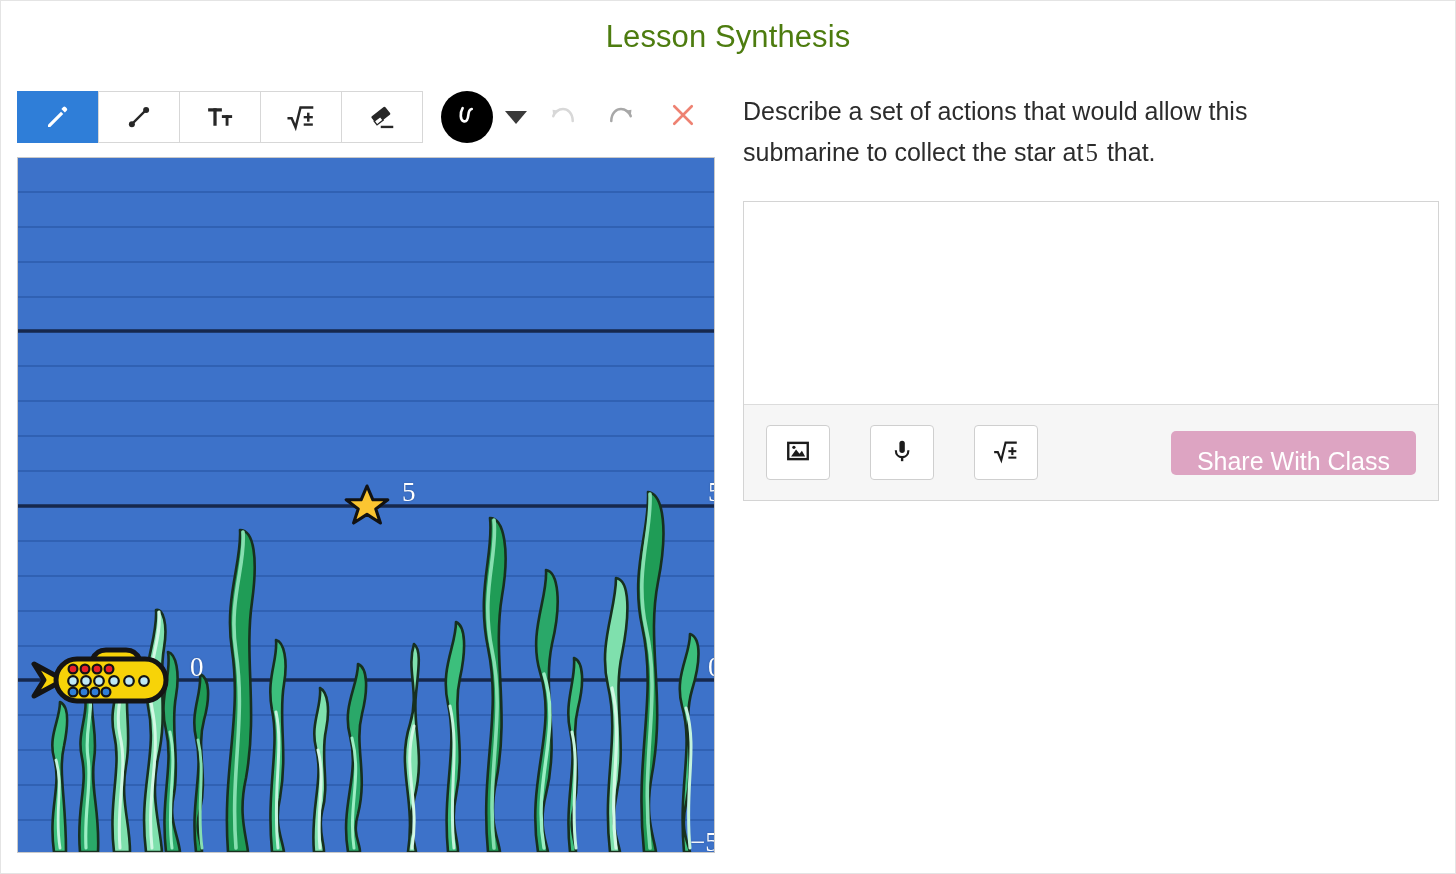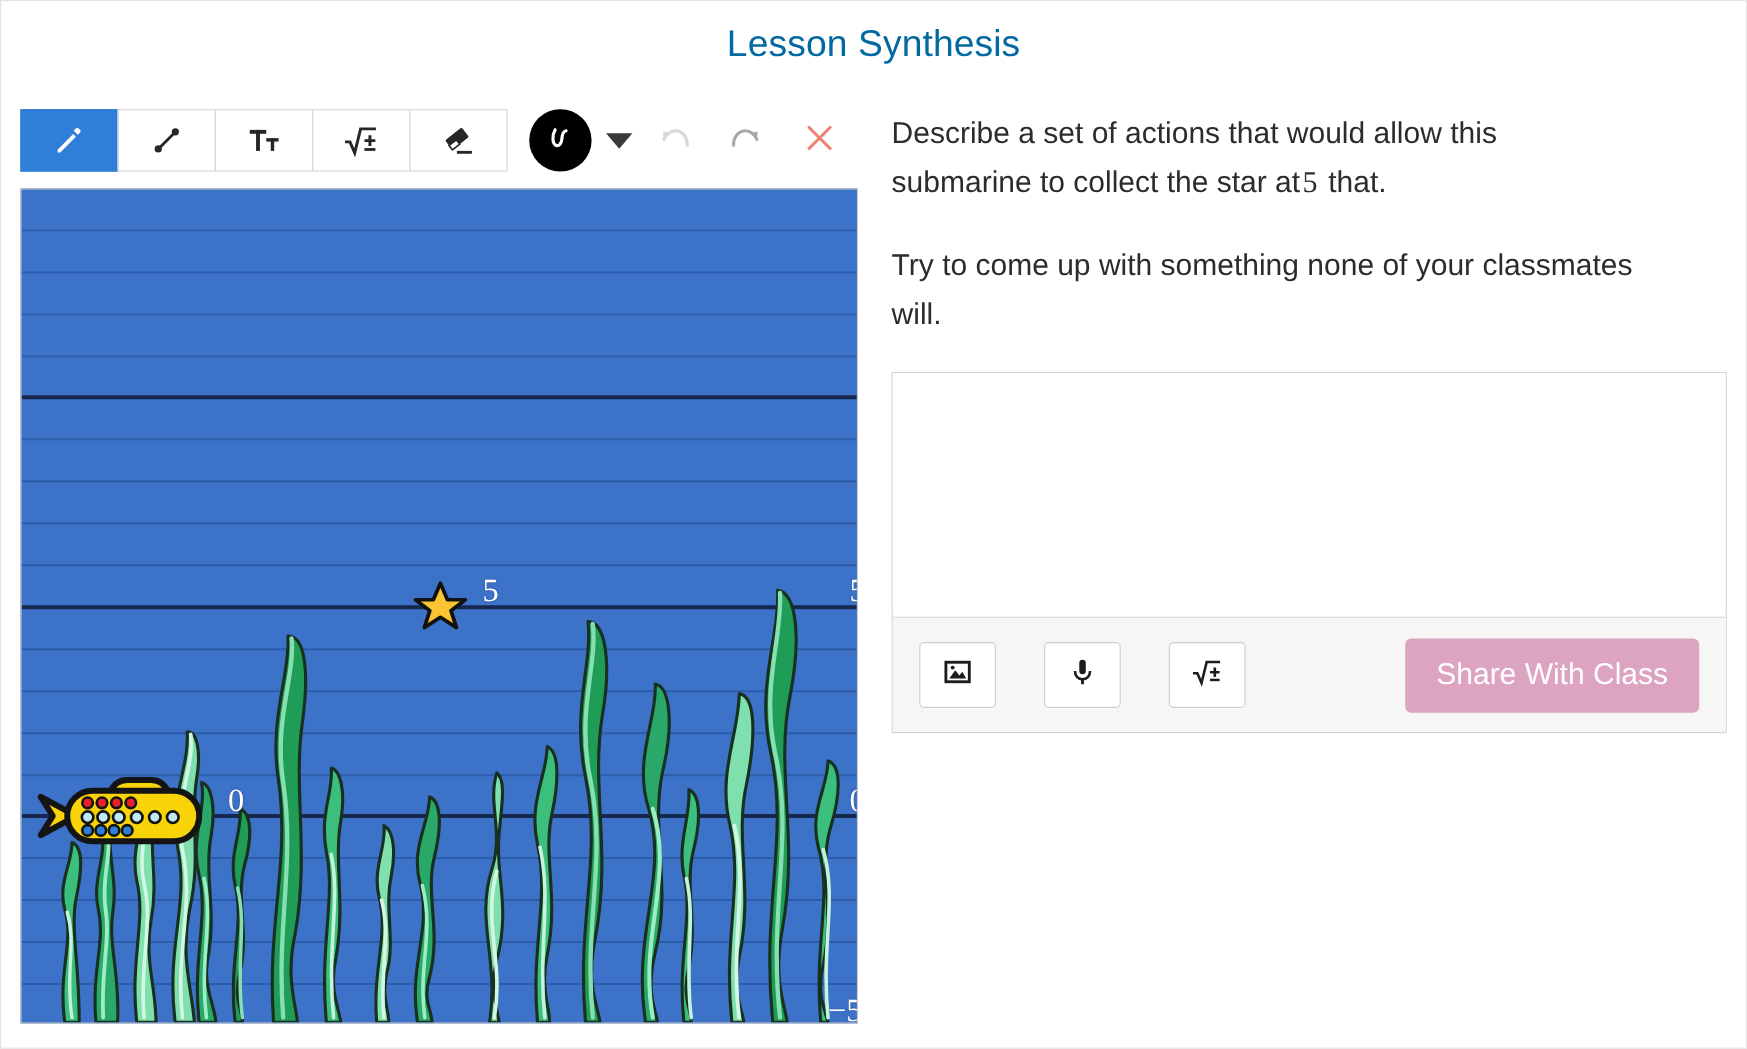--- a/index.html
+++ b/index.html
@@ -16,21 +16,21 @@
     box-sizing: border-box;
   }
 
   
   #page-title {
     position: absolute;
     top: 18px; left: 0; right: 0;
     text-align: center;
     font-size: 31px;
     font-weight: 400;
-    color: #0369a1;
+    color: #4d7c0f;
     letter-spacing: 0.1px;
   }
 
   
   #left-panel {
     position: absolute;
     left: 16px; top: 90px;
     width: 700px;
   }
 
@@ -162,21 +162,21 @@
     display: flex; align-items: center; justify-content: center;
     cursor: pointer;
     box-sizing: border-box;
   }
   #share-btn {
     margin-left: auto;
     background: #dda4c2;
     color: #ffffff;
     border: 0;
     border-radius: 5px;
-    height: 62px;
+    height: 44px;
     padding: 16px 26px;
     font-family: "Liberation Sans", sans-serif;
     font-size: 25px;
     cursor: pointer;
   }
 </style>
 </head>
 <body>
 
 <div id="page-title">Lesson Synthesis</div>
@@ -451,21 +451,20 @@
     <div class="numline-label" style="left:172px; top:496px;">0</div>
     <div class="numline-label" style="left:690px; top:496px;">0</div>
     <div class="numline-label" style="left:672px; top:671px;">−5</div>
   </div>
 </div>
 
 <div id="right-panel">
 
   <p class="prompt-para"><span>Describe a set of actions that would allow this submarine to collect the star at</span><span class="mathnum">5</span> <span>that.</span></p>
 
-  <p class="prompt-para">Try to come up with something none of your classmates will.</p>
 
   <div id="answer-card">
     <textarea id="answer-input" placeholder="" style=""></textarea>
 
     <div id="answer-actions">
 
       <div class="attach-btn">
         <span>
           <svg width="26" height="26" viewBox="0 0 24 24">
             <rect x="3" y="4.5" width="18" height="15" fill="none" stroke="#1c1c1c" stroke-width="2.2"></rect>

